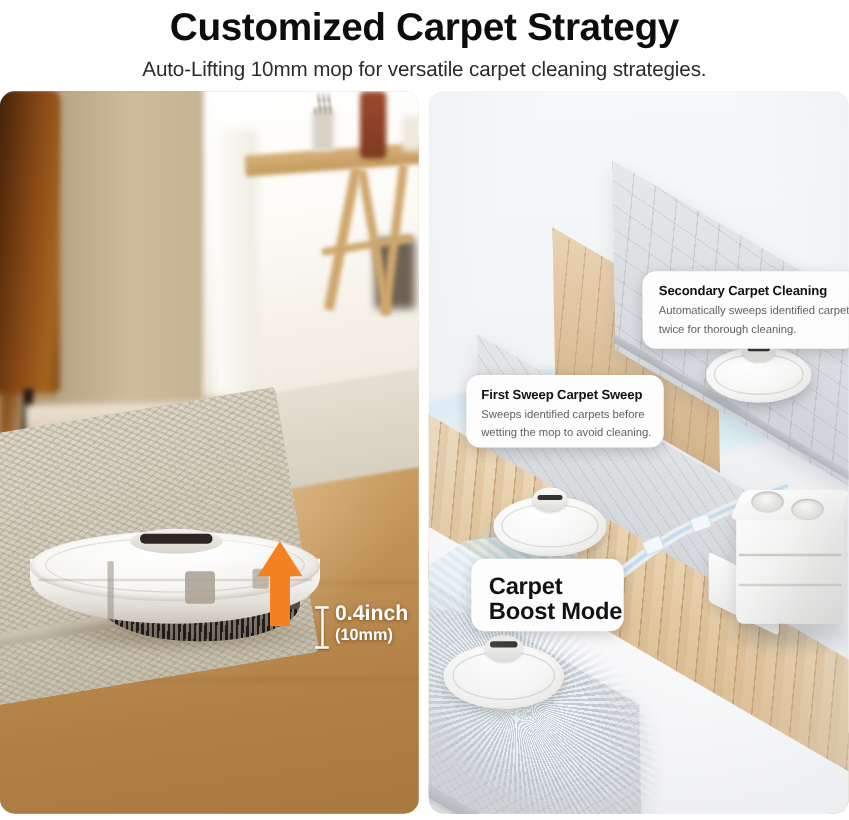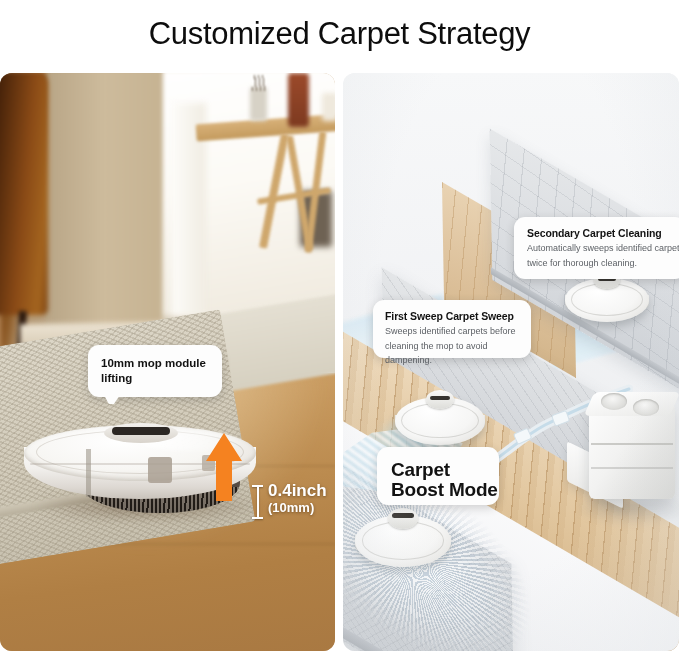--- a/index.html
+++ b/index.html
@@ -7,22 +7,22 @@
     width: 679px; height: 656px;
     background: #ffffff;
     font-family: "Liberation Sans", sans-serif;
     overflow: hidden;
   }
   .page { position: relative; width: 679px; height: 656px; background: #fff; }
 
   
   .header { width: 679px; padding-top: 4px; text-align: center; }
   .title {
-    font-size: 31px; font-weight: normal; color: #0d0d0d;
-    letter-spacing: -0.3px; line-height: 36px; margin-top: 12px;
+    font-size: 31px; font-weight: bold; color: #0d0d0d;
+    letter-spacing: -0.3px; line-height: 36px;
   }
   .subtitle {
     font-size: 16.5px; color: #2b2b2b; line-height: 22px;
     margin-top: 5px; letter-spacing: -0.1px;
   }
 
   
   .panels { position: absolute; top: 73px; left: 0; width: 679px; height: 578px; }
   .panel {
     position: absolute; top: 0; height: 578px;
@@ -468,20 +468,21 @@
     background: radial-gradient(ellipse at 50% 40%, rgba(255,255,255,0) 55%, rgba(220,224,228,.35) 100%);
   }
 </style>
 </head>
 <body>
 
 <div class="page">
 
   <div class="header">
     <div class="title">Customized Carpet Strategy</div>
+    <div class="subtitle">Auto-Lifting 10mm mop for versatile carpet cleaning strategies.</div>
   </div>
 
   <div class="panels">
 
     <div class="panel panel-left">
       <div class="l-wall"></div>
       <div class="l-window"></div>
       <div class="l-curtain"></div>
       <div class="l-column"></div>
       <div class="l-cabinet"></div>
@@ -534,23 +535,20 @@
           <i class="t"></i>
             <i class="v"></i>
             <i class="b"></i>
         </div>
         <div class="meas-text">
           <div class="meas-main">0.4inch</div>
           <div class="meas-sub">(10mm)</div>
         </div>
       </div>
 
-      <div class="card card-mop">
-        <div class="c-title">10mm mop module lifting</div>
-      </div>
     </div>
 
     <div class="panel panel-right">
       <div class="r-bg"></div>
       <div class="r-blue-strip"></div>
       <div class="r-blue-strip2"></div>
       <div class="r-blue-wash"></div>
 
       <div class="r-wood-top"></div>
       <div class="r-carpet-top"></div>
@@ -621,21 +619,21 @@
       <div class="r-vignette"></div>
     </div>
 
     <div class="card card-secondary">
       <div class="c-title">Secondary Carpet Cleaning</div>
       <div class="c-body">Automatically sweeps identified carpets twice for thorough cleaning.</div>
     </div>
 
     <div class="card card-first">
       <div class="c-title">First Sweep Carpet Sweep</div>
-      <div class="c-body">Sweeps identified carpets before cleaning the mop to avoid dampening.</div>
+      <div class="c-body">Sweeps identified carpets before wetting the mop to avoid cleaning.</div>
     </div>
 
     <div class="card card-boost">
       <div class="c-title">Carpet Boost Mode</div>
     </div>
 
   </div>
 </div>
 
 </body></html>

